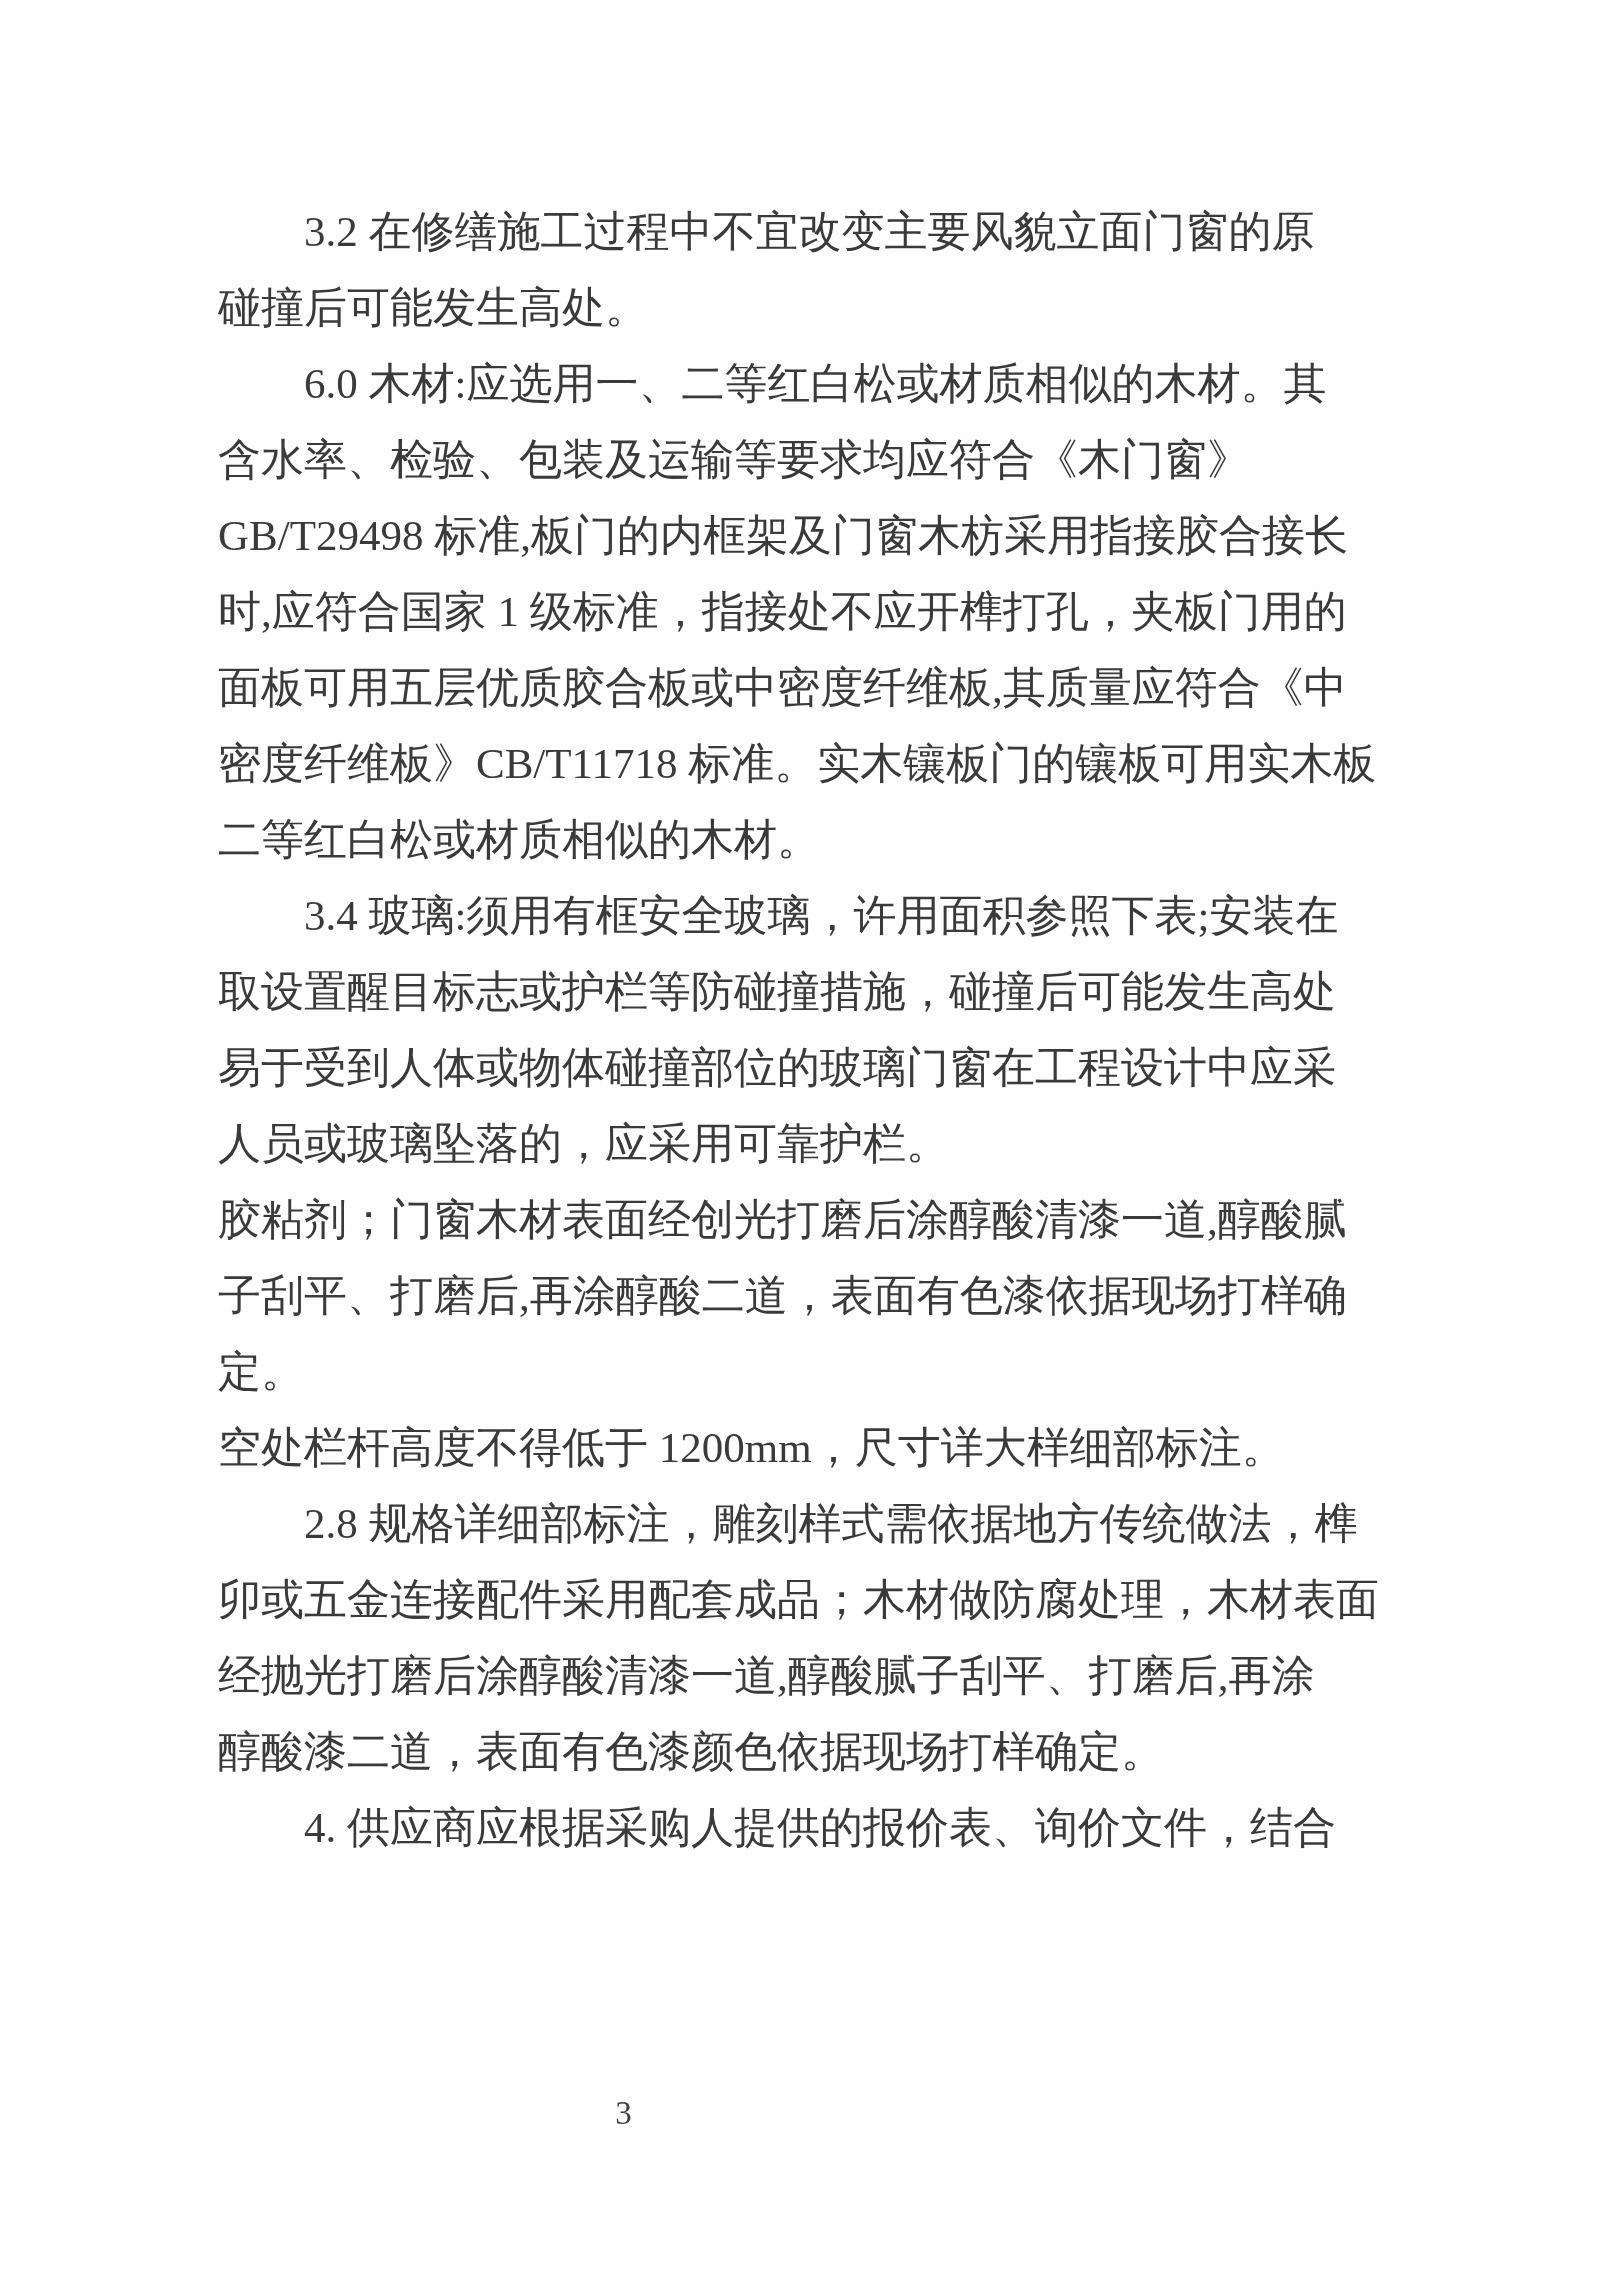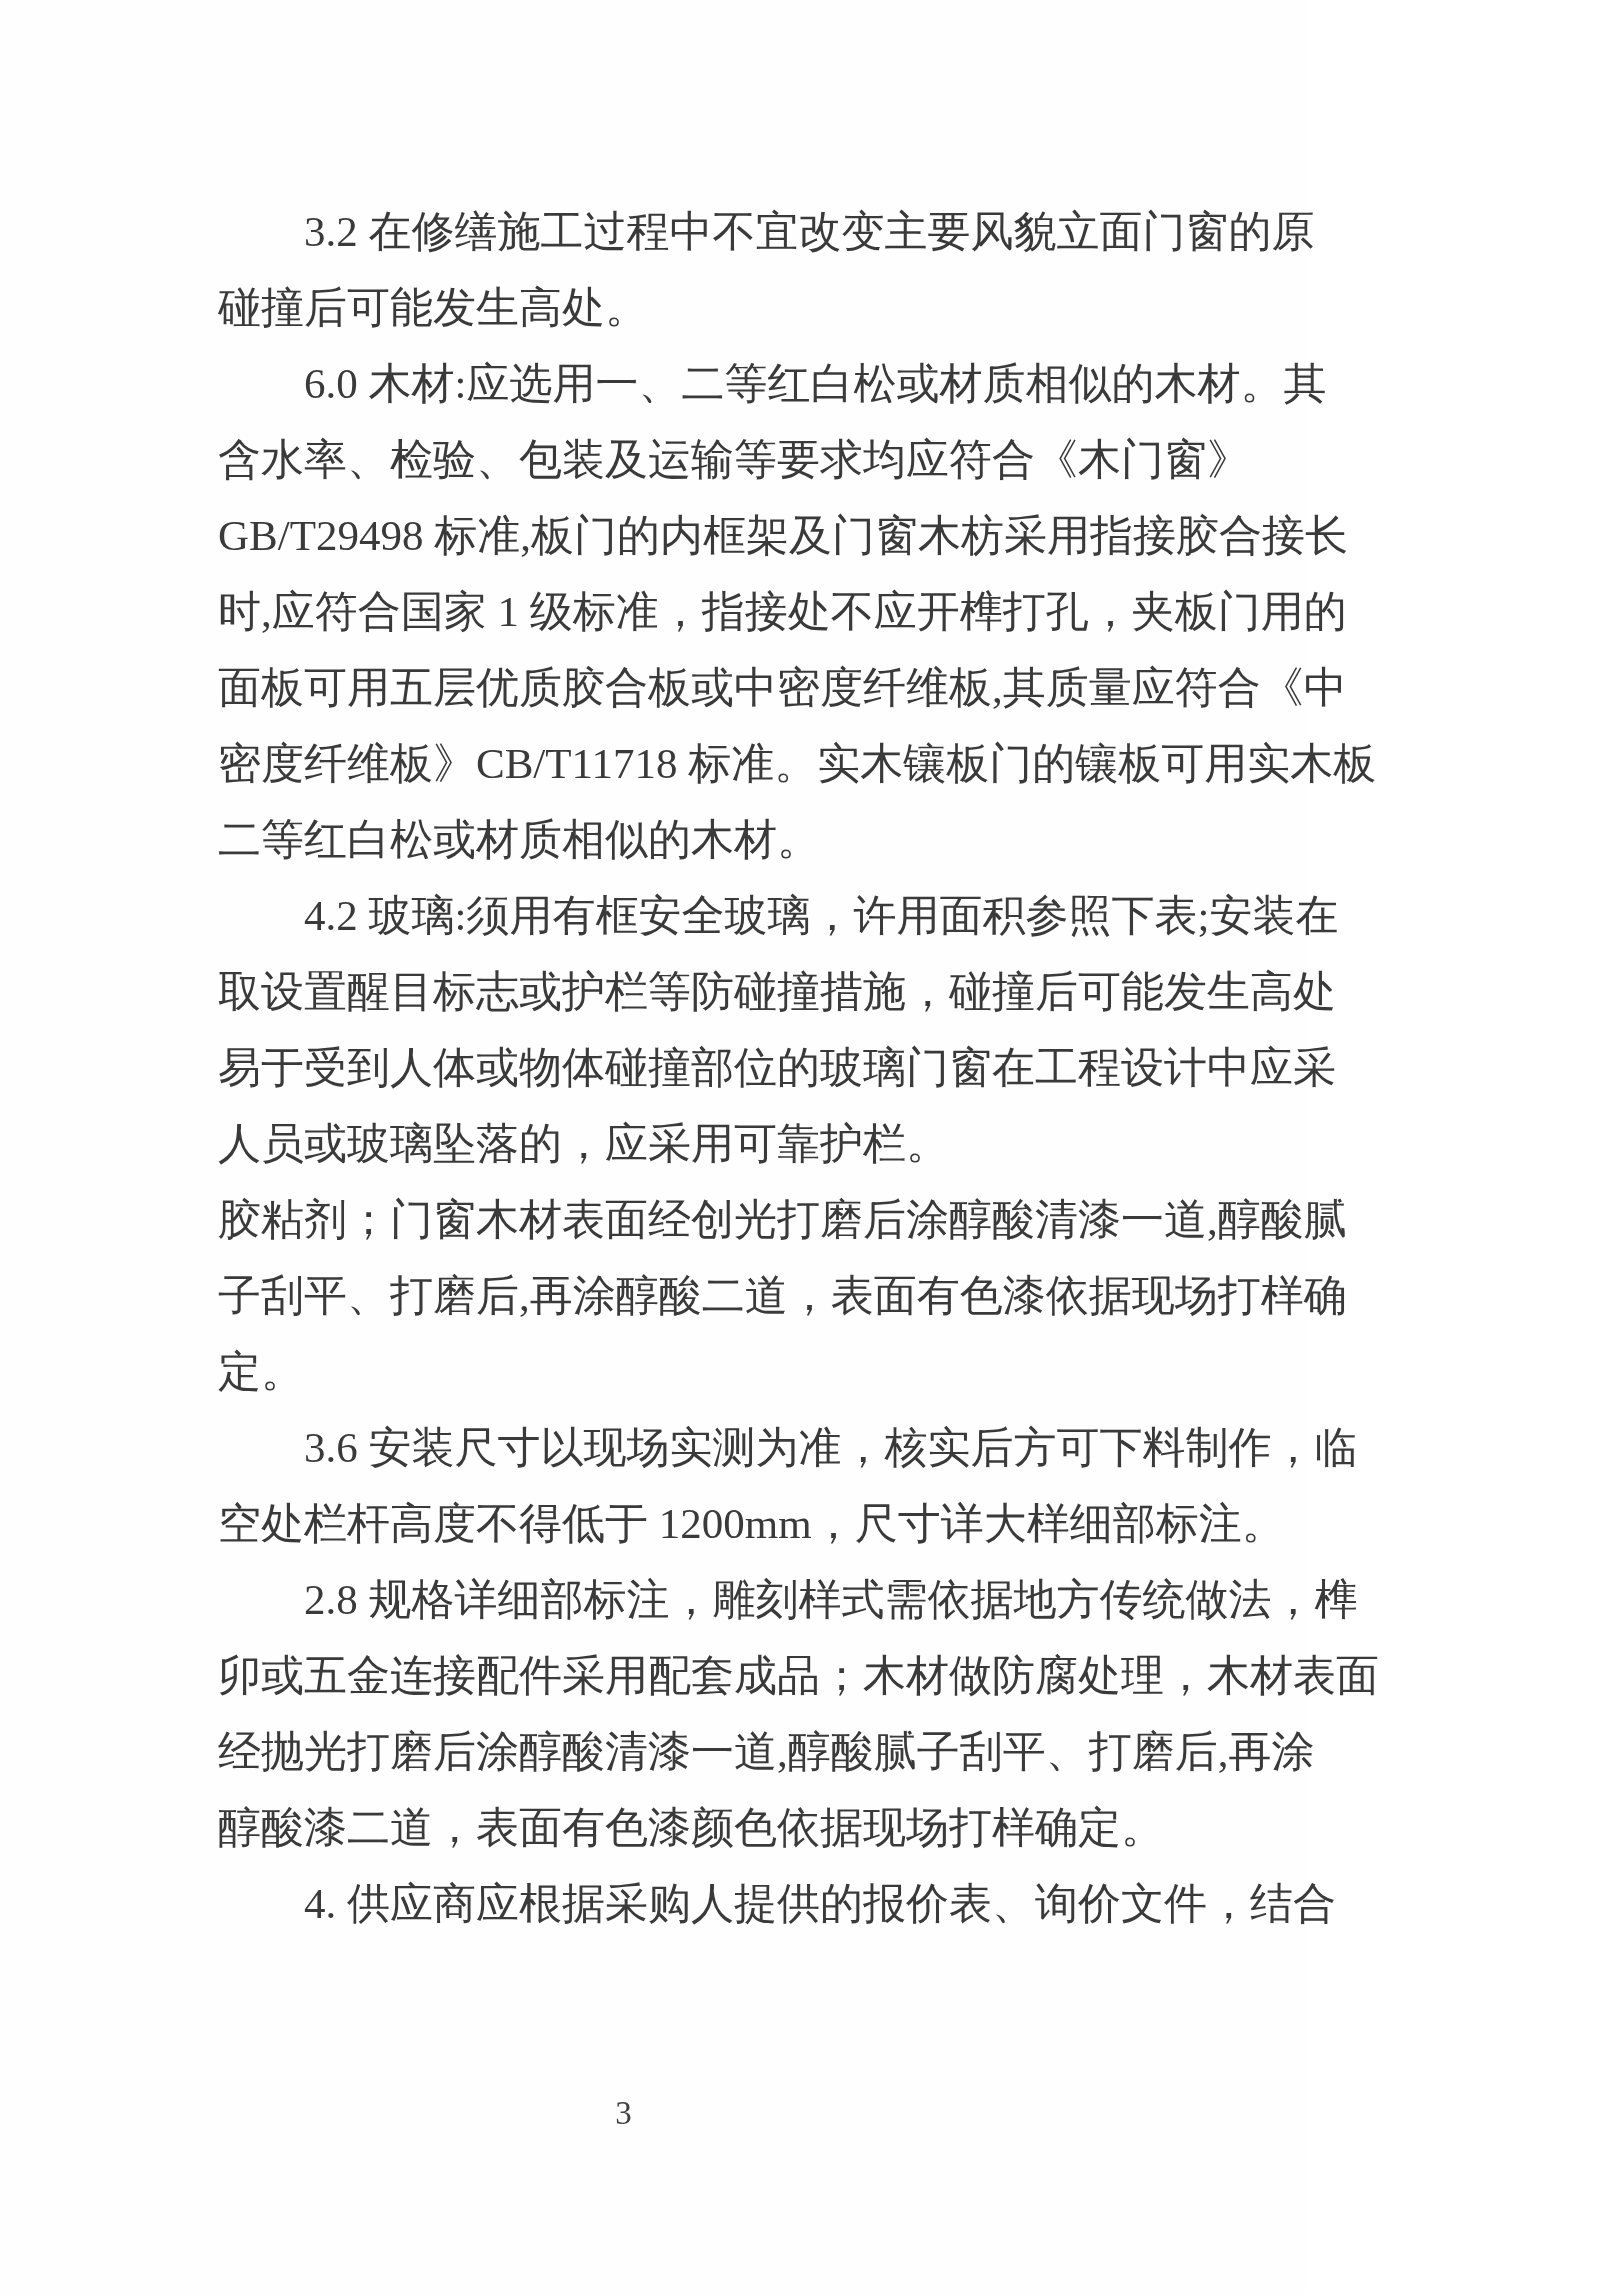--- a/index.html
+++ b/index.html
@@ -60,28 +60,27 @@
   <div class="text-block" id="text-block">
       <div class="line indent">3.2 在修缮施工过程中不宜改变主要风貌立面门窗的原</div>
       <div class="line">碰撞后可能发生高处。</div>
       <div class="line indent">6.0 木材:应选用一、二等红白松或材质相似的木材。其</div>
       <div class="line">含水率、检验、包装及运输等要求均应符合《木门窗》</div>
       <div class="line">GB/T29498 标准,板门的内框架及门窗木枋采用指接胶合接长</div>
       <div class="line">时,应符合国家 1 级标准，指接处不应开榫打孔，夹板门用的</div>
       <div class="line">面板可用五层优质胶合板或中密度纤维板,其质量应符合《中</div>
       <div class="line">密度纤维板》CB/T11718 标准。实木镶板门的镶板可用实木板</div>
       <div class="line">二等红白松或材质相似的木材。</div>
-      <div class="line indent">4.2 玻璃:须用有框安全玻璃，许用面积参照下表;安装在</div>
+      <div class="line indent">3.4 玻璃:须用有框安全玻璃，许用面积参照下表;安装在</div>
       <div class="line">取设置醒目标志或护栏等防碰撞措施，碰撞后可能发生高处</div>
       <div class="line">易于受到人体或物体碰撞部位的玻璃门窗在工程设计中应采</div>
       <div class="line">人员或玻璃坠落的，应采用可靠护栏。</div>
       <div class="line">胶粘剂；门窗木材表面经创光打磨后涂醇酸清漆一道,醇酸腻</div>
       <div class="line">子刮平、打磨后,再涂醇酸二道，表面有色漆依据现场打样确</div>
       <div class="line">定。</div>
-      <div class="line indent">3.6 安装尺寸以现场实测为准，核实后方可下料制作，临</div>
       <div class="line">空处栏杆高度不得低于 1200mm，尺寸详大样细部标注。</div>
       <div class="line indent">2.8 规格详细部标注，雕刻样式需依据地方传统做法，榫</div>
       <div class="line">卯或五金连接配件采用配套成品；木材做防腐处理，木材表面</div>
       <div class="line">经抛光打磨后涂醇酸清漆一道,醇酸腻子刮平、打磨后,再涂</div>
       <div class="line">醇酸漆二道，表面有色漆颜色依据现场打样确定。</div>
       <div class="line indent">4. 供应商应根据采购人提供的报价表、询价文件，结合</div>
     </div>
   <div class="page-number">3</div>
 </div>
 

